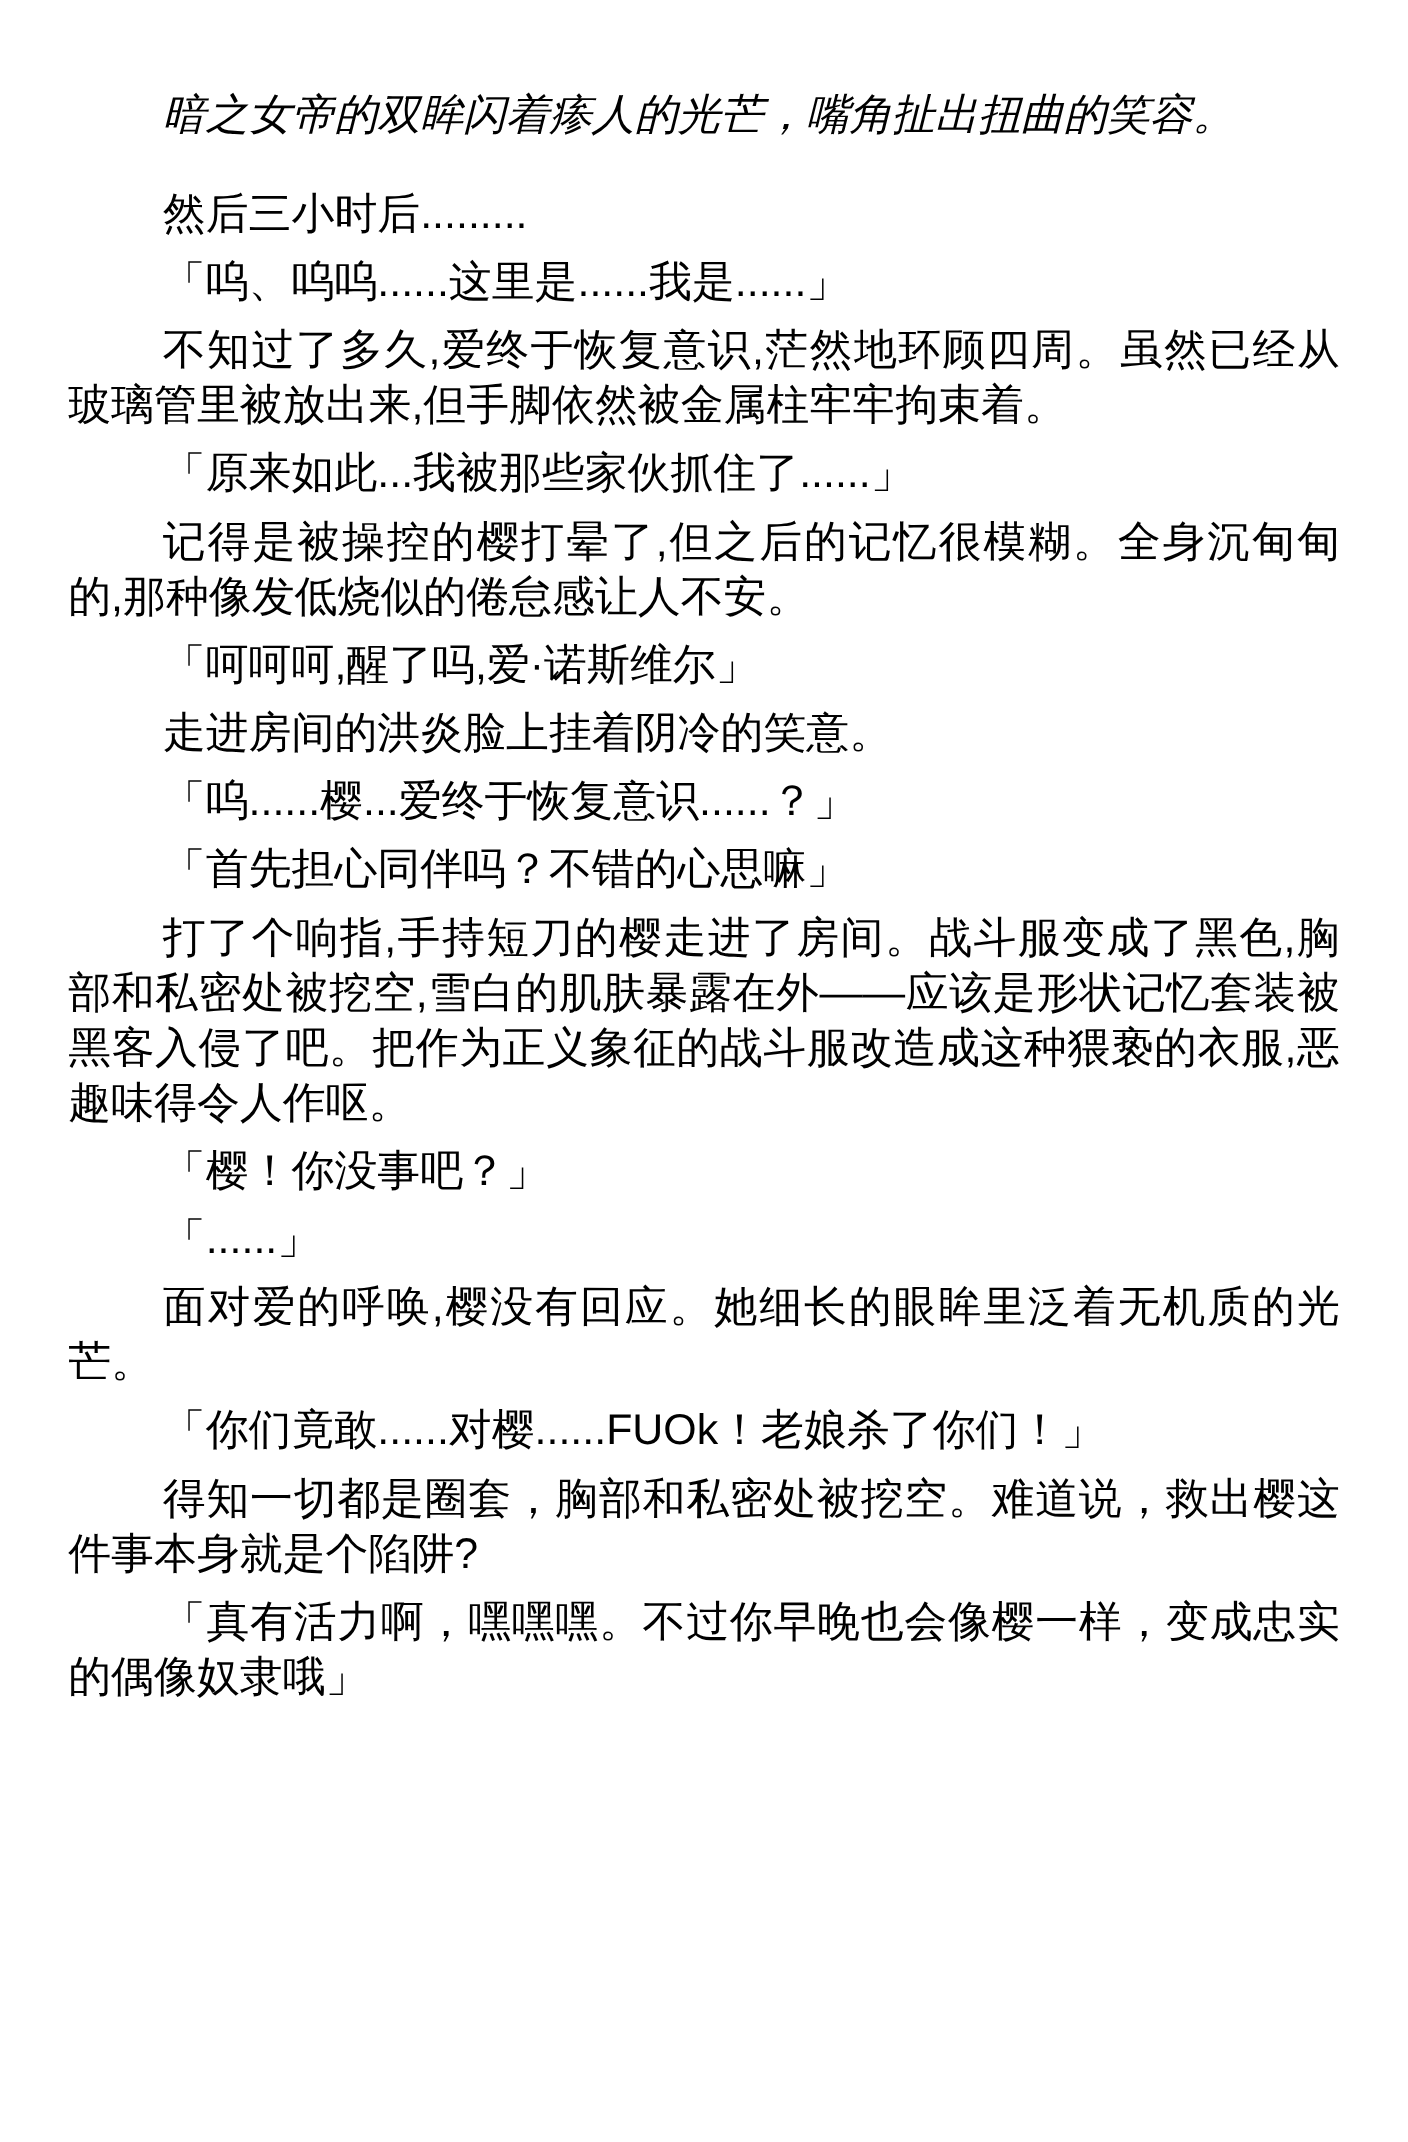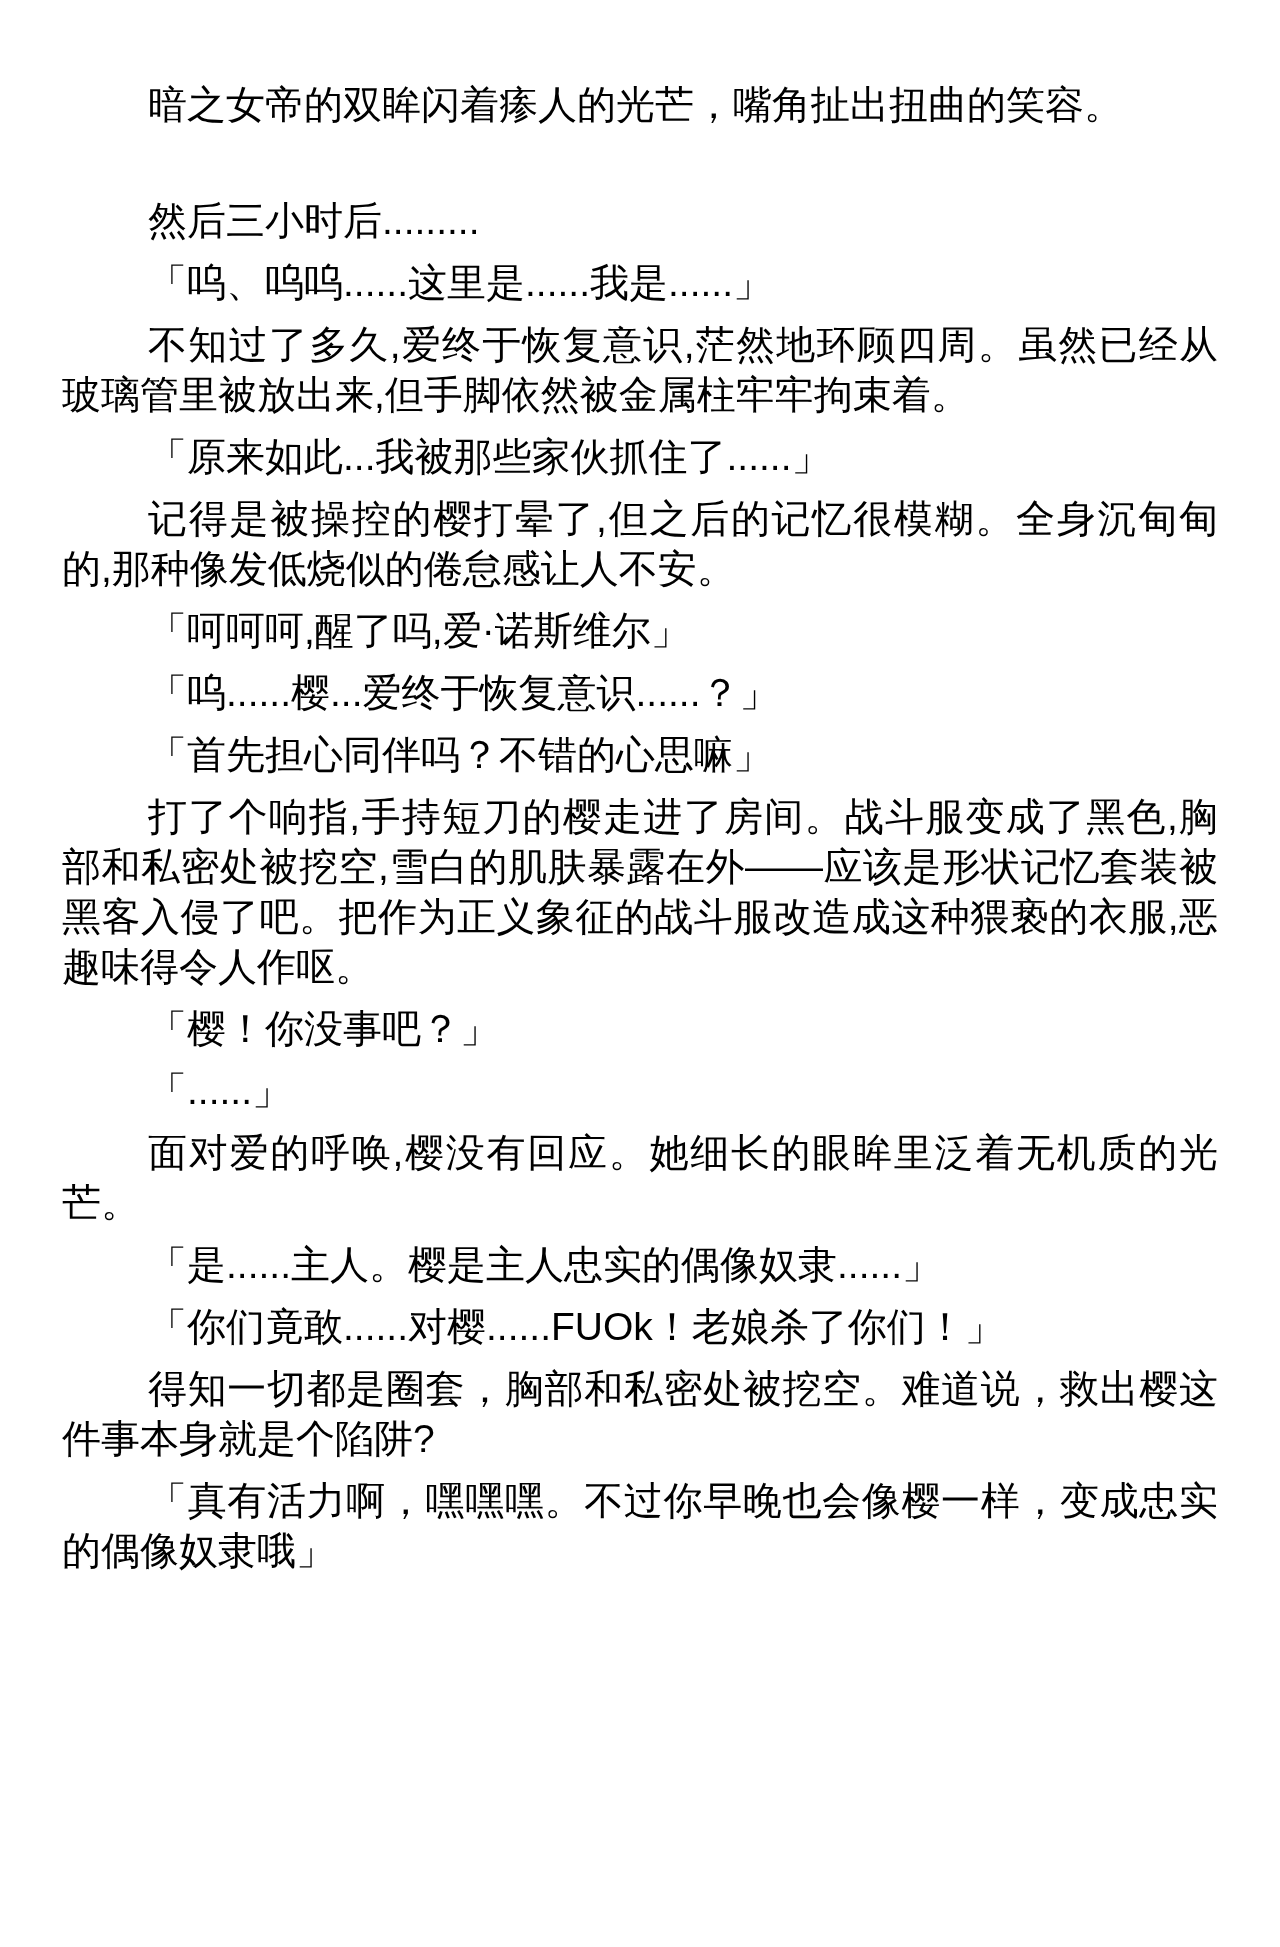--- a/index.html
+++ b/index.html
@@ -25,37 +25,38 @@
     font-size: 39px;
     line-height: 50px;
     font-weight: 400;
     text-align: justify;
     text-indent: 86px;
     color: #000000;
     word-break: normal;
   }
   .para.after-gap {
     
-    margin-bottom: 66px;
+    margin-bottom: 40px;
+    font-style: italic;
   }
 </style>
 </head>
 <body>
 
 <main class="page">
   <p class="para after-gap">暗之女帝的双眸闪着瘆人的光芒，嘴角扯出扭曲的笑容。</p>
   <p class="para">然后三小时后.........</p>
   <p class="para">「呜、呜呜......这里是......我是......」</p>
   <p class="para">不知过了多久,爱终于恢复意识,茫然地环顾四周。虽然已经从玻璃管里被放出来,但手脚依然被金属柱牢牢拘束着。</p>
   <p class="para">「原来如此...我被那些家伙抓住了......」</p>
   <p class="para">记得是被操控的樱打晕了,但之后的记忆很模糊。全身沉甸甸的,那种像发低烧似的倦怠感让人不安。</p>
   <p class="para">「呵呵呵,醒了吗,爱·诺斯维尔」</p>
+  <p class="para">走进房间的洪炎脸上挂着阴冷的笑意。</p>
   <p class="para">「呜......樱...爱终于恢复意识......？」</p>
   <p class="para">「首先担心同伴吗？不错的心思嘛」</p>
   <p class="para">打了个响指,手持短刀的樱走进了房间。战斗服变成了黑色,胸部和私密处被挖空,雪白的肌肤暴露在外——应该是形状记忆套装被黑客入侵了吧。把作为正义象征的战斗服改造成这种猥亵的衣服,恶趣味得令人作呕。</p>
   <p class="para">「樱！你没事吧？」</p>
   <p class="para">「......」</p>
   <p class="para">面对爱的呼唤,樱没有回应。她细长的眼眸里泛着无机质的光芒。</p>
-  <p class="para">「是......主人。樱是主人忠实的偶像奴隶......」</p>
   <p class="para">「你们竟敢......对樱......FUOk！老娘杀了你们！」</p>
   <p class="para">得知一切都是圈套，胸部和私密处被挖空。难道说，救出樱这件事本身就是个陷阱?</p>
   <p class="para">「真有活力啊，嘿嘿嘿。不过你早晚也会像樱一样，变成忠实的偶像奴隶哦」</p>
 </main>
 
 </body></html>

